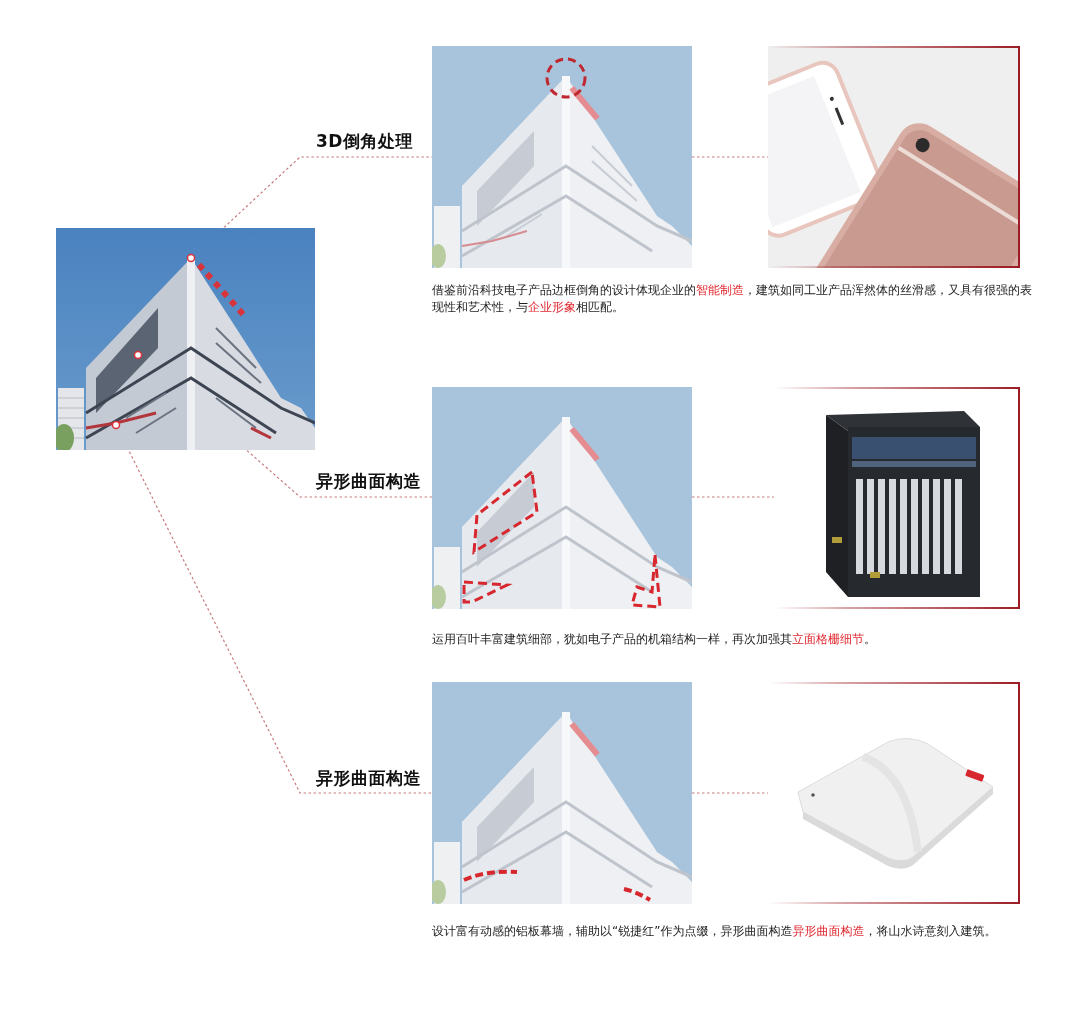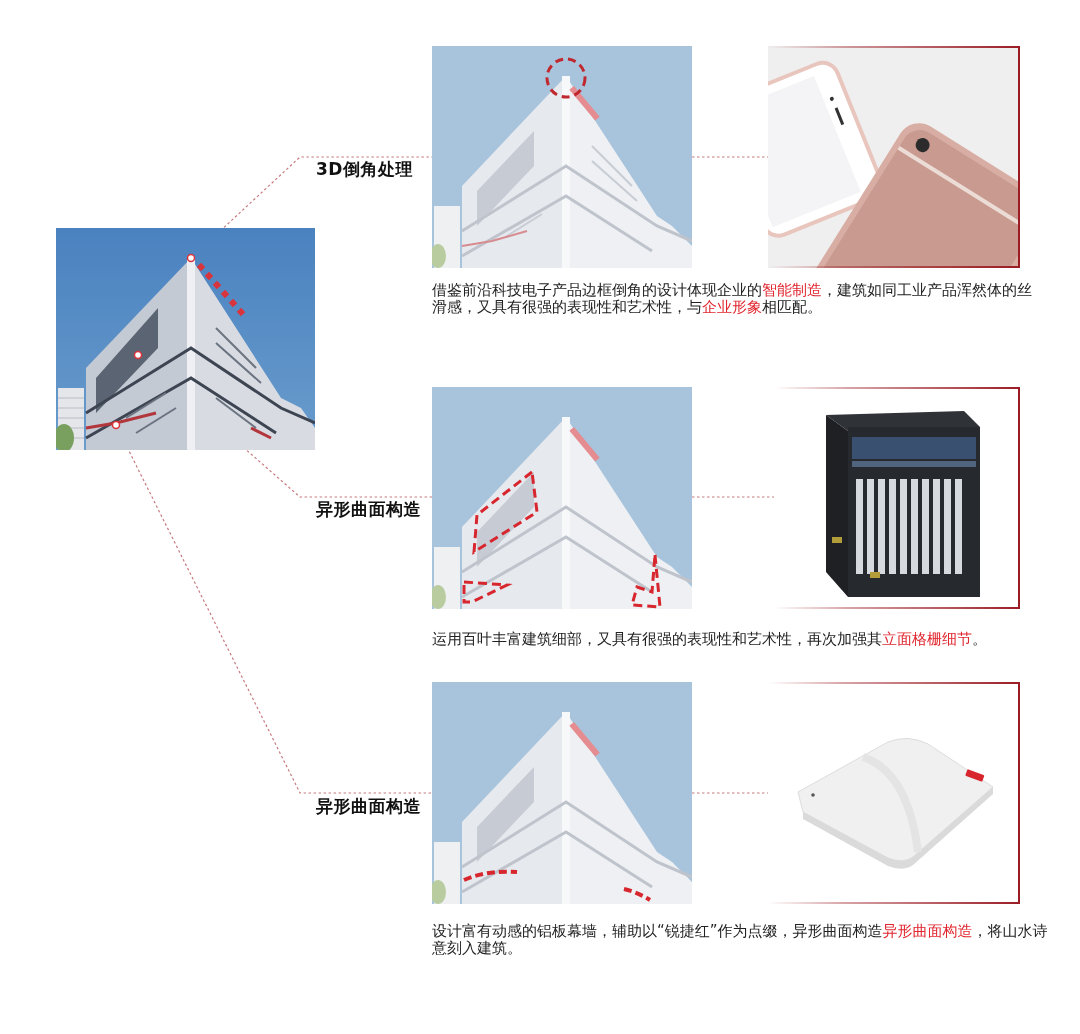--- a/index.html
+++ b/index.html
@@ -15,22 +15,22 @@
   .mid-photo { width: 260px; height: 222px; overflow: hidden; }
 
   
   .frame { width: 252px; height: 222px; overflow: hidden; background: #ffffff; }
   .frame .fr-top { position: absolute; left: 0; top: 0; right: 0; height: 2px;
                    background: linear-gradient(to right, rgba(155,28,36,0) 0%, rgba(155,28,36,0.4) 30%, #9b1c24 100%); }
   .frame .fr-bot { position: absolute; left: 0; bottom: 0; right: 0; height: 2px;
                    background: linear-gradient(to right, rgba(155,28,36,0) 0%, rgba(155,28,36,0.4) 30%, #9b1c24 100%); }
   .frame .fr-right { position: absolute; right: 0; top: 0; bottom: 0; width: 2px; background: #9b1c24; }
 
-  .heading { font-size: 17px; font-weight: bold; color: #111; white-space: nowrap; letter-spacing: 0.5px; margin-top: 28px; }
-  .desc { font-size: 15px; line-height: 17px; color: #222; }
+  .heading { font-size: 17px; font-weight: bold; color: #111; white-space: nowrap; letter-spacing: 0.5px; }
+  .desc { font-size: 12px; line-height: 17px; color: #222; }
   .desc .hl { color: #e0262e; }
 </style>
 </head>
 <body>
 
 <svg class="lines" viewBox="0 0 1080 1034">
   <g stroke="#c77a7e" stroke-width="1.2" fill="none" stroke-dasharray="2.5 2.5">
     <polyline points="191,258 300,157 432,157"></polyline>
     <polyline points="138,355 300,497 432,497"></polyline>
     <polyline points="116,425 300,793 432,793"></polyline>
@@ -204,21 +204,21 @@
     </g>
     <rect x="58" y="150" width="10" height="6" fill="#b39c3a"></rect>
     <rect x="96" y="185" width="10" height="6" fill="#b39c3a"></rect>
   </svg>
   <div class="fr-top"></div>
   <div class="fr-bot"></div>
   <div class="fr-right"></div>
 </div>
 
 <div class="abs desc" style="left:432px; top:631px; width:600px;">
-  <span>运用百叶丰富建筑细部，又具有很强的表现性和艺术性，再次加强其</span><span class="hl">立面格栅细节</span><span>。</span>
+  <span>运用百叶丰富建筑细部，犹如电子产品的机箱结构一样，再次加强其</span><span class="hl">立面格栅细节</span><span>。</span>
 </div>
 
 <div class="abs heading" style="left:316px; top:767px;">异形曲面构造</div>
 
 <div class="abs mid-photo" style="left:432px; top:682px;">
   <svg width="260" height="222" viewBox="0 0 260 222">
     <rect width="260" height="222" fill="#a8c4dc"></rect>
     <rect x="2" y="160" width="26" height="62" fill="#eef0f2"></rect>
     <ellipse cx="6" cy="210" rx="8" ry="12" fill="#b8cca0"></ellipse>
     <polygon points="134,30 30,140 30,222 134,222" fill="#e6e9ee"></polygon>

